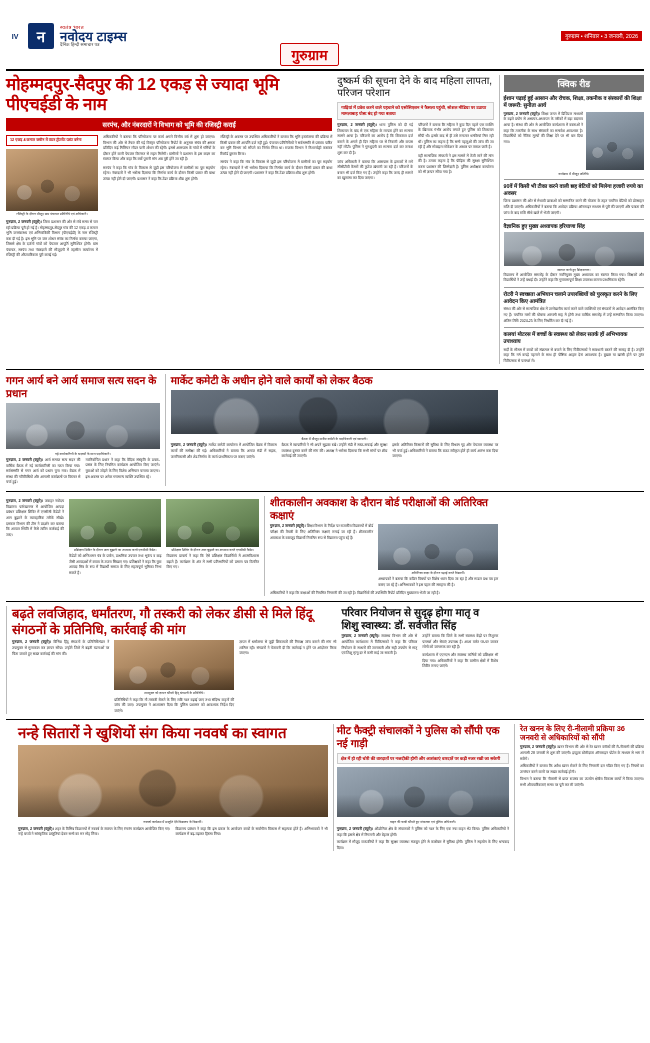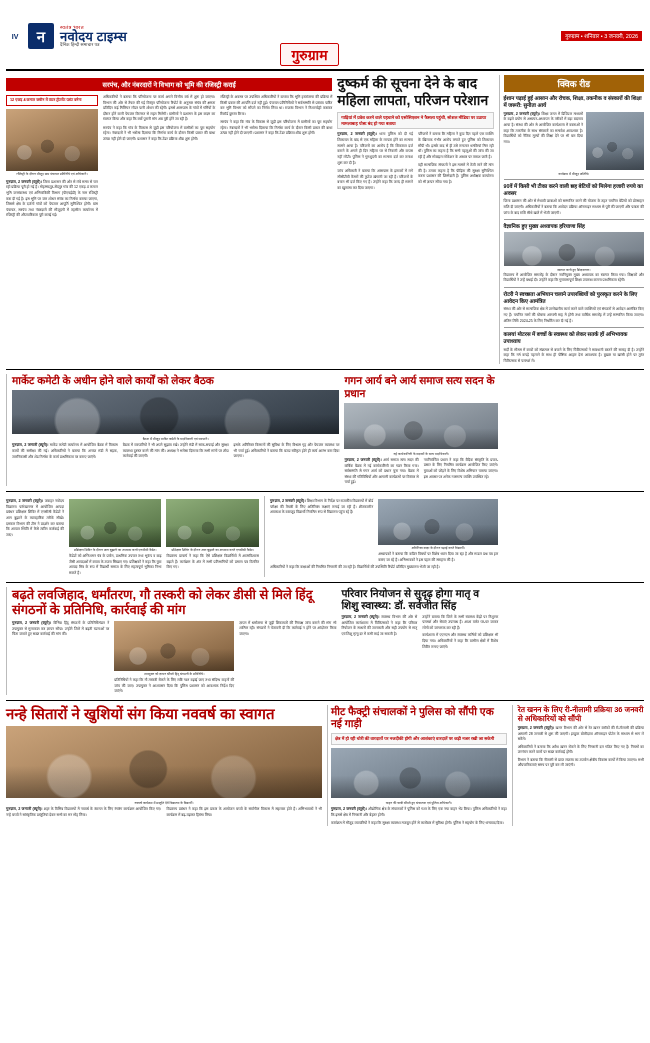--- a/index.html
+++ b/index.html
@@ -51,25 +51,25 @@
   .lead-right{width:142px;}
   .lead-head{
     font-size:17px;line-height:1.18;font-weight:bold;color:#c00000;
     letter-spacing:-.2px;
   }
   .lead-sub{
     background:#c00000;color:#fff;font-size:6.5px;font-weight:bold;
     padding:2px 4px;margin-top:3px;text-align:center;
   }
   .bullet-box{border:1px solid #c00;padding:2px 3px;font-size:3.8px;line-height:1.4;color:#b00;font-weight:bold;}
-  .mid-head{font-size:14px;font-weight:bold;line-height:1.2;color:#111;}
+  .mid-head{font-size:10px;font-weight:normal;line-height:1.2;color:#111;}
   .mid-kicker{font-size:4.4px;color:#b00;font-weight:bold;border:1px solid #ccc;background:#f7f7f7;padding:2px 3px;line-height:1.35;}
 
   
-  .qr-title{background:#a16207;color:#fff;text-align:center;font-weight:bold;font-size:9px;padding:2px 0;}
+  .qr-title{background:#737373;color:#fff;text-align:center;font-weight:bold;font-size:9px;padding:2px 0;}
   .qr-head{font-size:5.4px;font-weight:bold;line-height:1.35;color:#111;margin:3px 0 2px;}
   .rail{border-left:1px solid #bbb;padding-left:4px;}
 
   
   .sec-head{font-size:10.5px;font-weight:bold;color:#b00000;line-height:1.2;}
   .sec-head.big{font-size:13px;}
   .sec-head.huge{font-size:15px;}
   .sec-head.black{color:#111;}
 
   .cols{display:flex;gap:5px;}
@@ -95,20 +95,21 @@
         <span class="gur">गुरुग्राम</span>
       </div>
       <div class="mast-right">
         <div class="line1">गुरुग्राम • शनिवार • 3 जनवरी, 2026</div>
       </div>
     </div>
 
     <div class="lead-wrap" style="margin-top:4px;">
 
       <div class="lead-left">
+        <div class="lead-head">मोहम्मदपुर-सैदपुर की 12 एकड़ से ज्यादा भूमि पीएचईडी के नाम</div>
         <div class="lead-sub">सरपंच, और नंबरदारों ने विभाग को भूमि की रजिस्ट्री कराई</div>
 
         <div class="cols" style="margin-top:4px;">
           <div class="col" style="flex:0 0 92px;">
             <div class="bullet-box">12 एकड़ 4 कनाल जमीन में वाटर ट्रीटमेंट प्लांट बनेगा</div>
             <div class="photo warm" style="height:62px;margin-top:3px;"></div>
             <div class="caption">रजिस्ट्री के दौरान मौजूद ग्राम पंचायत प्रतिनिधि एवं अधिकारी।</div>
             <div class="body-text" style="margin-top:3px;">
               <span class="dateline">गुरुग्राम, 2 जनवरी (ब्यूरो)।</span>
               <span>जिला प्रशासन की ओर से लंबे समय से चल रही प्रक्रिया पूरी हो गई है। मोहम्मदपुर-सैदपुर गांव की 12 एकड़ 4 कनाल भूमि जनस्वास्थ्य एवं अभियांत्रिकी विभाग (पीएचईडी) के नाम रजिस्ट्री करा दी गई है। इस भूमि पर जल शोधन संयंत्र का निर्माण कराया जाएगा, जिससे क्षेत्र के दर्जनों गांवों को पेयजल आपूर्ति सुनिश्चित होगी। ग्राम पंचायत, सरपंच तथा नंबरदारों की मौजूदगी में तहसील कार्यालय में रजिस्ट्री की औपचारिकता पूरी कराई गई।</span>
@@ -168,56 +169,56 @@
         <div class="body-text">संस्था की ओर से सामाजिक क्षेत्र में उल्लेखनीय कार्य करने वाले व्यक्तियों एवं संगठनों से आवेदन आमंत्रित किए गए हैं। चयनित नामों की घोषणा आगामी माह में होगी तथा वार्षिक समारोह में उन्हें सम्मानित किया जाएगा। अंतिम तिथि 2024-25 के लिए निर्धारित कर दी गई है।</div>
 
         <div class="thinrule"></div>
         <div class="qr-head">कलयां मोटरस में बच्चों के स्वास्थ्य को लेकर सतर्क हों अभिभावक उपाध्याय</div>
         <div class="body-text">सर्दी के मौसम में बच्चों को संक्रमण से बचाने के लिए चिकित्सकों ने सावधानी बरतने की सलाह दी है। उन्होंने कहा कि गर्म कपड़े पहनाने के साथ ही पौष्टिक आहार देना आवश्यक है। बुखार या खांसी होने पर तुरंत चिकित्सक से परामर्श लें।</div>
       </div>
     </div>
 
     <div class="sep"></div>
     <div class="lead-wrap">
+      <div style="width:155px;">
+        <div class="sec-head">गगन आर्य बने आर्य समाज सत्य सदन के प्रधान</div>
+        <div class="photo crowd" style="height:46px;margin:3px 0;"></div>
+        <div class="caption">नई कार्यकारिणी के सदस्यों के साथ पदाधिकारी।</div>
+        <div class="cols" style="margin-top:2px;">
+          <div class="col">
+            <div class="body-text">
+              <span class="dateline">गुरुग्राम, 2 जनवरी (ब्यूरो)।</span>
+              <span>आर्य समाज सत्य सदन की वार्षिक बैठक में नई कार्यकारिणी का गठन किया गया। सर्वसम्मति से गगन आर्य को प्रधान चुना गया। बैठक में संस्था की गतिविधियों और आगामी कार्यक्रमों पर विस्तार से चर्चा हुई।</span>
+            </div>
+          </div>
+          <div class="col">
+            <div class="body-text">नवनिर्वाचित प्रधान ने कहा कि वैदिक संस्कृति के प्रचार-प्रसार के लिए नियमित कार्यक्रम आयोजित किए जाएंगे। युवाओं को जोड़ने के लिए विशेष अभियान चलाया जाएगा। इस अवसर पर अनेक गणमान्य व्यक्ति उपस्थित रहे।</div>
+          </div>
+        </div>
+      </div>
+
       <div style="width:330px;padding-left:5px;border-left:1px solid #bbb;">
         <div class="sec-head">मार्केट कमेटी के अधीन होने वाले कार्यों को लेकर बैठक</div>
         <div class="photo dark" style="height:44px;margin:3px 0;"></div>
         <div class="caption">बैठक में मौजूद मार्केट कमेटी के पदाधिकारी एवं व्यापारी।</div>
         <div class="cols" style="margin-top:2px;">
           <div class="col">
             <div class="body-text">
               <span class="dateline">गुरुग्राम, 2 जनवरी (ब्यूरो)।</span>
               <span>मार्केट कमेटी कार्यालय में आयोजित बैठक में विकास कार्यों की समीक्षा की गई। अधिकारियों ने बताया कि अनाज मंडी में सड़क, जलनिकासी और शेड निर्माण के कार्य प्राथमिकता पर कराए जाएंगे।</span>
             </div>
           </div>
           <div class="col">
             <div class="body-text">बैठक में व्यापारियों ने भी अपने सुझाव रखे। उन्होंने मंडी में साफ-सफाई और सुरक्षा व्यवस्था दुरुस्त करने की मांग की। अध्यक्ष ने भरोसा दिलाया कि सभी मांगों पर शीघ्र कार्रवाई की जाएगी।</div>
           </div>
           <div class="col">
             <div class="body-text">इसके अतिरिक्त किसानों की सुविधा के लिए विश्राम गृह और पेयजल व्यवस्था पर भी चर्चा हुई। अधिकारियों ने बताया कि बजट स्वीकृत होते ही कार्य आरंभ करा दिया जाएगा।</div>
           </div>
         </div>
       </div>
-
-      <div style="width:155px;">
-        <div class="sec-head">गगन आर्य बने आर्य समाज सत्य सदन के प्रधान</div>
-        <div class="photo crowd" style="height:46px;margin:3px 0;"></div>
-        <div class="caption">नई कार्यकारिणी के सदस्यों के साथ पदाधिकारी।</div>
-        <div class="cols" style="margin-top:2px;">
-          <div class="col">
-            <div class="body-text">
-              <span class="dateline">गुरुग्राम, 2 जनवरी (ब्यूरो)।</span>
-              <span>आर्य समाज सत्य सदन की वार्षिक बैठक में नई कार्यकारिणी का गठन किया गया। सर्वसम्मति से गगन आर्य को प्रधान चुना गया। बैठक में संस्था की गतिविधियों और आगामी कार्यक्रमों पर विस्तार से चर्चा हुई।</span>
-            </div>
-          </div>
-          <div class="col">
-            <div class="body-text">नवनिर्वाचित प्रधान ने कहा कि वैदिक संस्कृति के प्रचार-प्रसार के लिए नियमित कार्यक्रम आयोजित किए जाएंगे। युवाओं को जोड़ने के लिए विशेष अभियान चलाया जाएगा। इस अवसर पर अनेक गणमान्य व्यक्ति उपस्थित रहे।</div>
-          </div>
-        </div>
-      </div>
       <div style="width:142px;"></div>
     </div>
 
     <div class="sep"></div>
     <div class="lead-wrap">
       <div style="width:255px;">
         <div class="cols" style="margin-top:3px;">
           <div class="col" style="flex:0 0 58px;">
             <div class="body-text">
               <span class="dateline">गुरुग्राम, 2 जनवरी (ब्यूरो)।</span>
@@ -231,20 +232,21 @@
           </div>
           <div class="col">
             <div class="photo green" style="height:48px;"></div>
             <div class="caption">प्रशिक्षण शिविर के दौरान आग बुझाने का अभ्यास करते एनसीसी कैडेट।</div>
             <div class="body-text" style="margin-top:2px;">विद्यालय प्राचार्य ने कहा कि ऐसे प्रशिक्षण विद्यार्थियों में आत्मविश्वास बढ़ाते हैं। कार्यक्रम के अंत में सभी प्रतिभागियों को प्रमाण पत्र वितरित किए गए।</div>
           </div>
         </div>
       </div>
 
       <div style="width:230px;padding-left:5px;border-left:1px solid #bbb;">
+        <div class="sec-head">शीतकालीन अवकाश के दौरान बोर्ड परीक्षाओं की अतिरिक्त कक्षाएं</div>
         <div class="cols" style="margin-top:3px;">
           <div class="col">
             <div class="body-text">
               <span class="dateline">गुरुग्राम, 2 जनवरी (ब्यूरो)।</span>
               <span>शिक्षा विभाग के निर्देश पर राजकीय विद्यालयों में बोर्ड परीक्षा की तैयारी के लिए अतिरिक्त कक्षाएं लगाई जा रही हैं। शीतकालीन अवकाश के बावजूद विद्यार्थी नियमित रूप से विद्यालय पहुंच रहे हैं।</span>
             </div>
           </div>
           <div class="col" style="flex:0 0 120px;">
             <div class="photo" style="height:46px;"></div>
             <div class="caption">अतिरिक्त कक्षा के दौरान पढ़ाई करते विद्यार्थी।</div>
@@ -291,21 +293,21 @@
             <div class="body-text">उन्होंने बताया कि जिले के सभी स्वास्थ्य केंद्रों पर निशुल्क परामर्श और सेवाएं उपलब्ध हैं। आशा वर्कर घर-घर जाकर लोगों को जागरूक कर रही हैं।</div>
             <div class="body-text" style="margin-top:2px;">कार्यशाला में एएनएम और स्वास्थ्य कर्मियों को प्रशिक्षण भी दिया गया। अधिकारियों ने कहा कि ग्रामीण क्षेत्रों में विशेष शिविर लगाए जाएंगे।</div>
           </div>
         </div>
       </div>
       <div style="width:142px;"></div>
     </div>
 
     <div class="sep"></div>
     <div class="lead-wrap">
-      <div style="width:320px;">
+      <div style="width:320px;margin-left:12px;">
         <div class="sec-head huge">नन्हे सितारों ने खुशियों संग किया नववर्ष का स्वागत</div>
         <div class="photo warm" style="height:72px;margin:3px 0;"></div>
         <div class="caption">नववर्ष कार्यक्रम में प्रस्तुति देते विद्यालय के विद्यार्थी।</div>
         <div class="cols" style="margin-top:2px;">
           <div class="col">
             <div class="body-text">
               <span class="dateline">गुरुग्राम, 2 जनवरी (ब्यूरो)।</span>
               <span>शहर के विभिन्न विद्यालयों में नववर्ष के स्वागत के लिए रंगारंग कार्यक्रम आयोजित किए गए। नन्हे बच्चों ने सांस्कृतिक प्रस्तुतियां देकर सभी का मन मोह लिया।</span>
             </div>
           </div>

